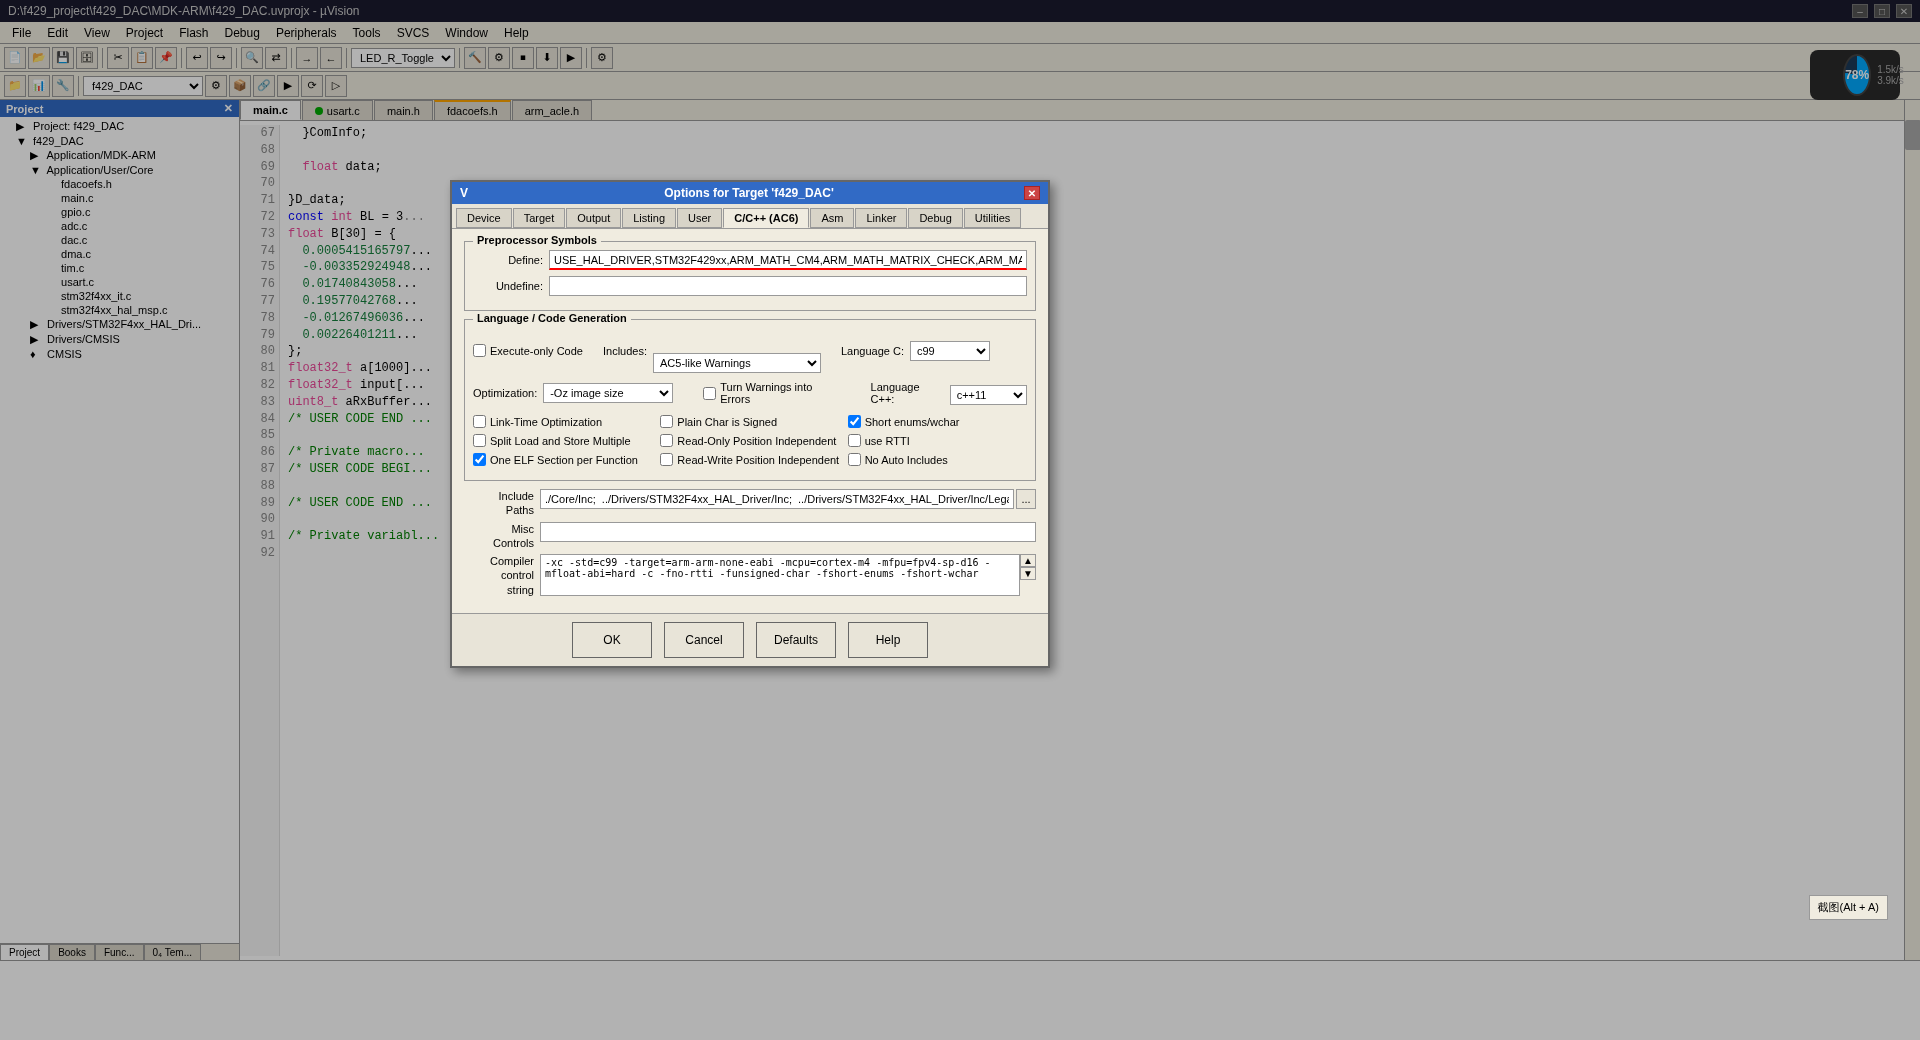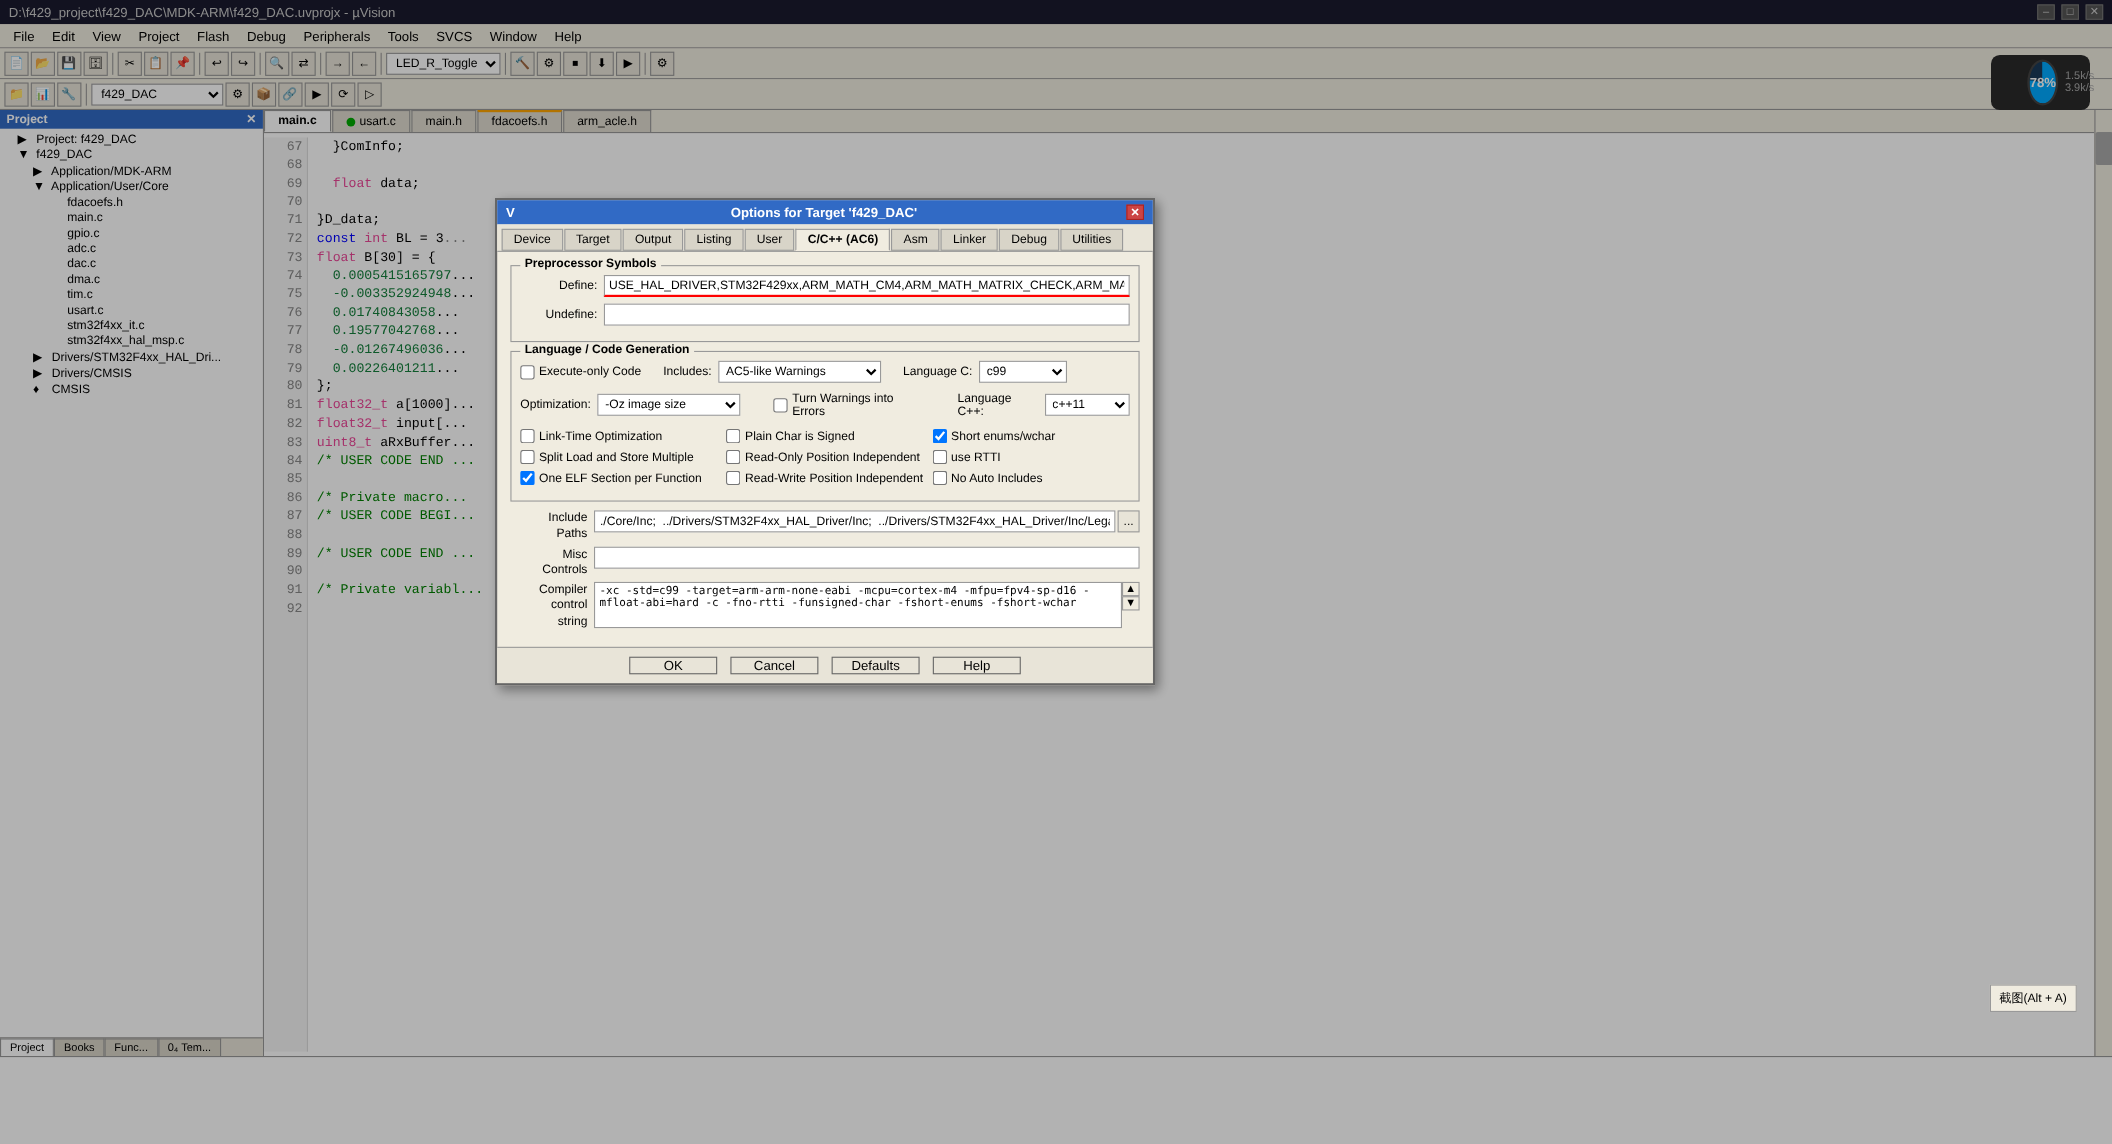--- a/index.html
+++ b/index.html
@@ -69,21 +69,21 @@
     .section-box { border: 1px solid #999; padding: 8px; margin-bottom: 8px; position: relative; }
     .section-label { position: absolute; top: -8px; left: 8px; background: #f0ece0; padding: 0 4px; font-size: 11px; font-weight: bold; }
     .form-row { display: flex; align-items: center; margin-bottom: 6px; font-size: 11px; }
     .form-label { width: 70px; text-align: right; margin-right: 6px; font-size: 11px; }
     .form-input { flex: 1; height: 20px; border: 1px solid #999; padding: 1px 4px; font-size: 11px; background: white; }
     .form-input.red-underline { border-bottom: 2px solid red; }
     .checkbox-row { display: flex; align-items: center; gap: 4px; font-size: 11px; margin: 2px 0; }
     .inline-group { display: flex; align-items: center; gap: 6px; font-size: 11px; }
     .form-select { height: 20px; border: 1px solid #999; padding: 1px 2px; font-size: 11px; background: white; }
     .dialog-footer { display: flex; justify-content: center; gap: 12px; padding: 8px; border-top: 1px solid #999; background: #e8e4d8; }
-    .dialog-btn { width: 80px; height: 16px; background: #e8e4d8; border: 1px solid #666; cursor: pointer; font-size: 12px; }
+    .dialog-btn { width: 80px; height: 36px; background: #e8e4d8; border: 1px solid #666; cursor: pointer; font-size: 12px; }
     .include-row { display: flex; align-items: flex-start; margin-bottom: 4px; }
     .include-label { width: 70px; text-align: right; margin-right: 6px; font-size: 11px; line-height: 1.3; }
     .include-input { flex: 1; height: 20px; border: 1px solid #999; padding: 1px 4px; font-size: 11px; background: white; }
     .include-btn { width: 20px; height: 20px; border: 1px solid #999; background: #e8e4d8; cursor: pointer; font-size: 11px; display: flex; align-items: center; justify-content: center; margin-left: 2px; }
     .compiler-row { display: flex; align-items: flex-start; margin-bottom: 4px; }
     .compiler-label { width: 70px; text-align: right; margin-right: 6px; font-size: 11px; line-height: 1.3; }
     .compiler-textarea { flex: 1; height: 42px; border: 1px solid #999; padding: 2px 4px; font-size: 10px; background: white; resize: none; font-family: monospace; }
 
     .code-keyword { color: #0000ff; }
     .code-comment { color: #008000; }
@@ -390,21 +390,21 @@
       <div class="section-box">
         <span class="section-label">Language / Code Generation</span>
 
         <div style="display:flex; align-items:center; margin-bottom:6px; gap:20px;">
           <label class="checkbox-row">
             <input type="checkbox" style="">
             <span>Execute-only Code</span>
           </label>
           <div class="inline-group">
             <span>Includes:</span>
-            <select class="form-select" style="width:148px;">
+            <select class="form-select" style="width:168px;margin-top:25px;">
               <option>AC5-like Warnings</option>
             </select>
           </div>
           <div class="inline-group">
             <span>Language C:</span>
             <select class="form-select" style="width:80px;">
               <option>c99</option>
             </select>
           </div>
         </div>
@@ -413,21 +413,21 @@
           <div class="inline-group">
             <span>Optimization:</span>
             <select class="form-select" style="width:130px;">
               <option>-Oz image size</option>
             </select>
           </div>
           <label class="checkbox-row" style="margin-left:20px;">
             <input type="checkbox" style="">
             <span>Turn Warnings into Errors</span>
           </label>
-          <div class="inline-group" style="margin-left:20px;">
+          <div class="inline-group" style="margin-left:20px;align-items:flex-end;">
             <span>Language C++:</span>
             <select class="form-select" style="width:80px;">
               <option>c++11</option>
             </select>
           </div>
         </div>
 
         <div style="display:grid; grid-template-columns: 1fr 1fr 1fr; gap:2px 8px; margin-bottom:4px;">
           <label class="checkbox-row">
             <input type="checkbox" style="">

